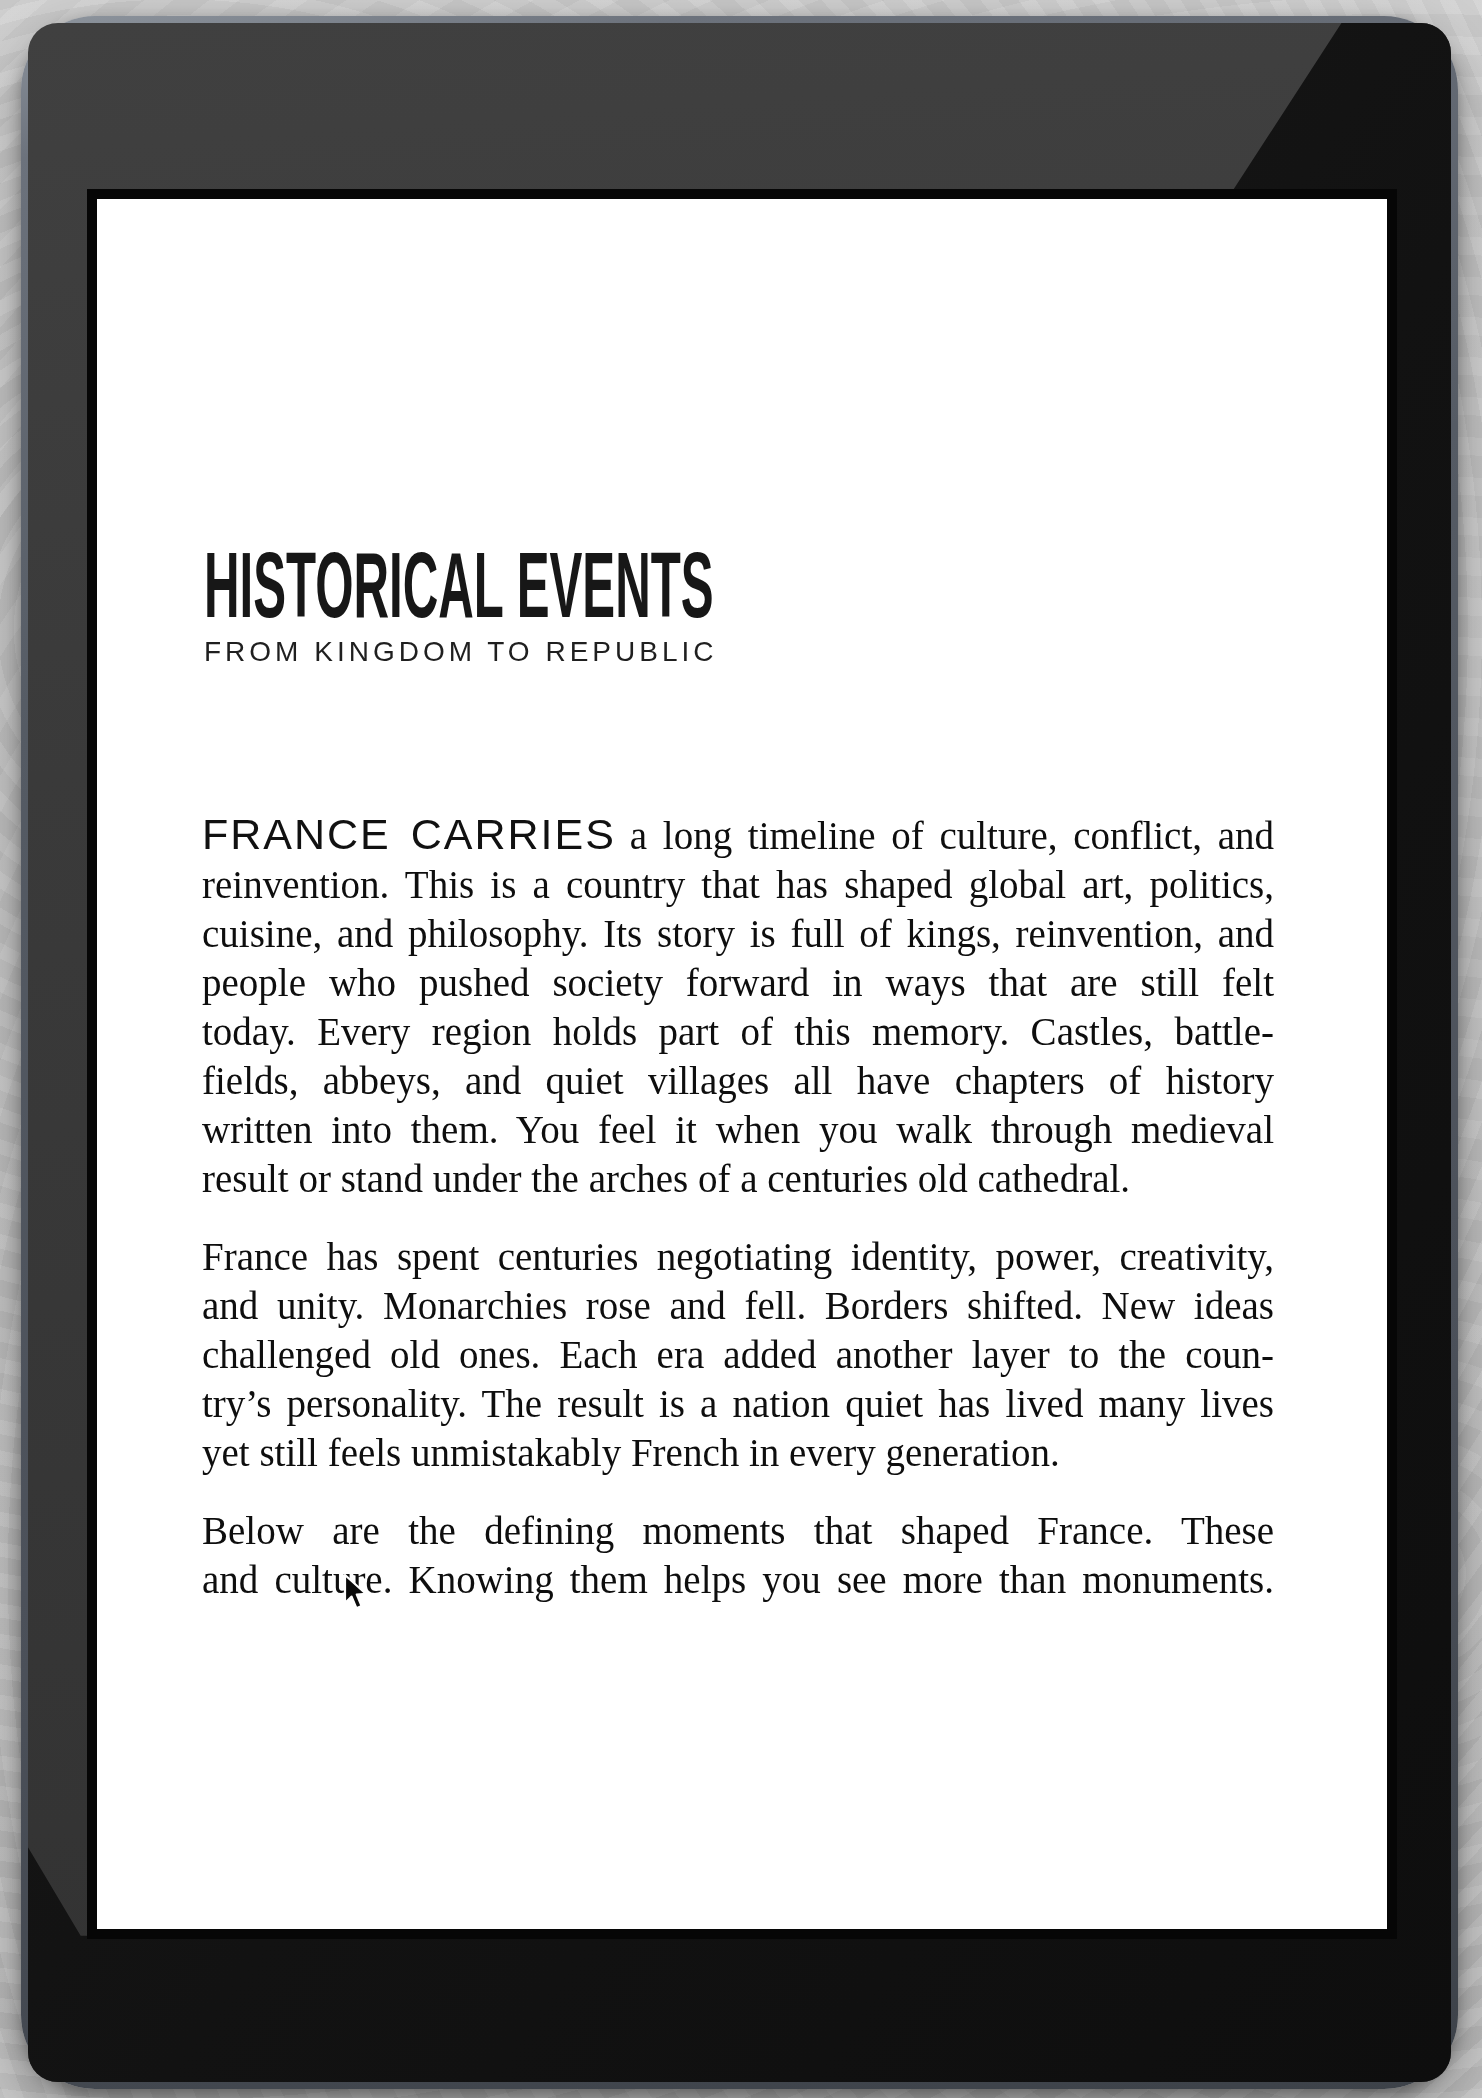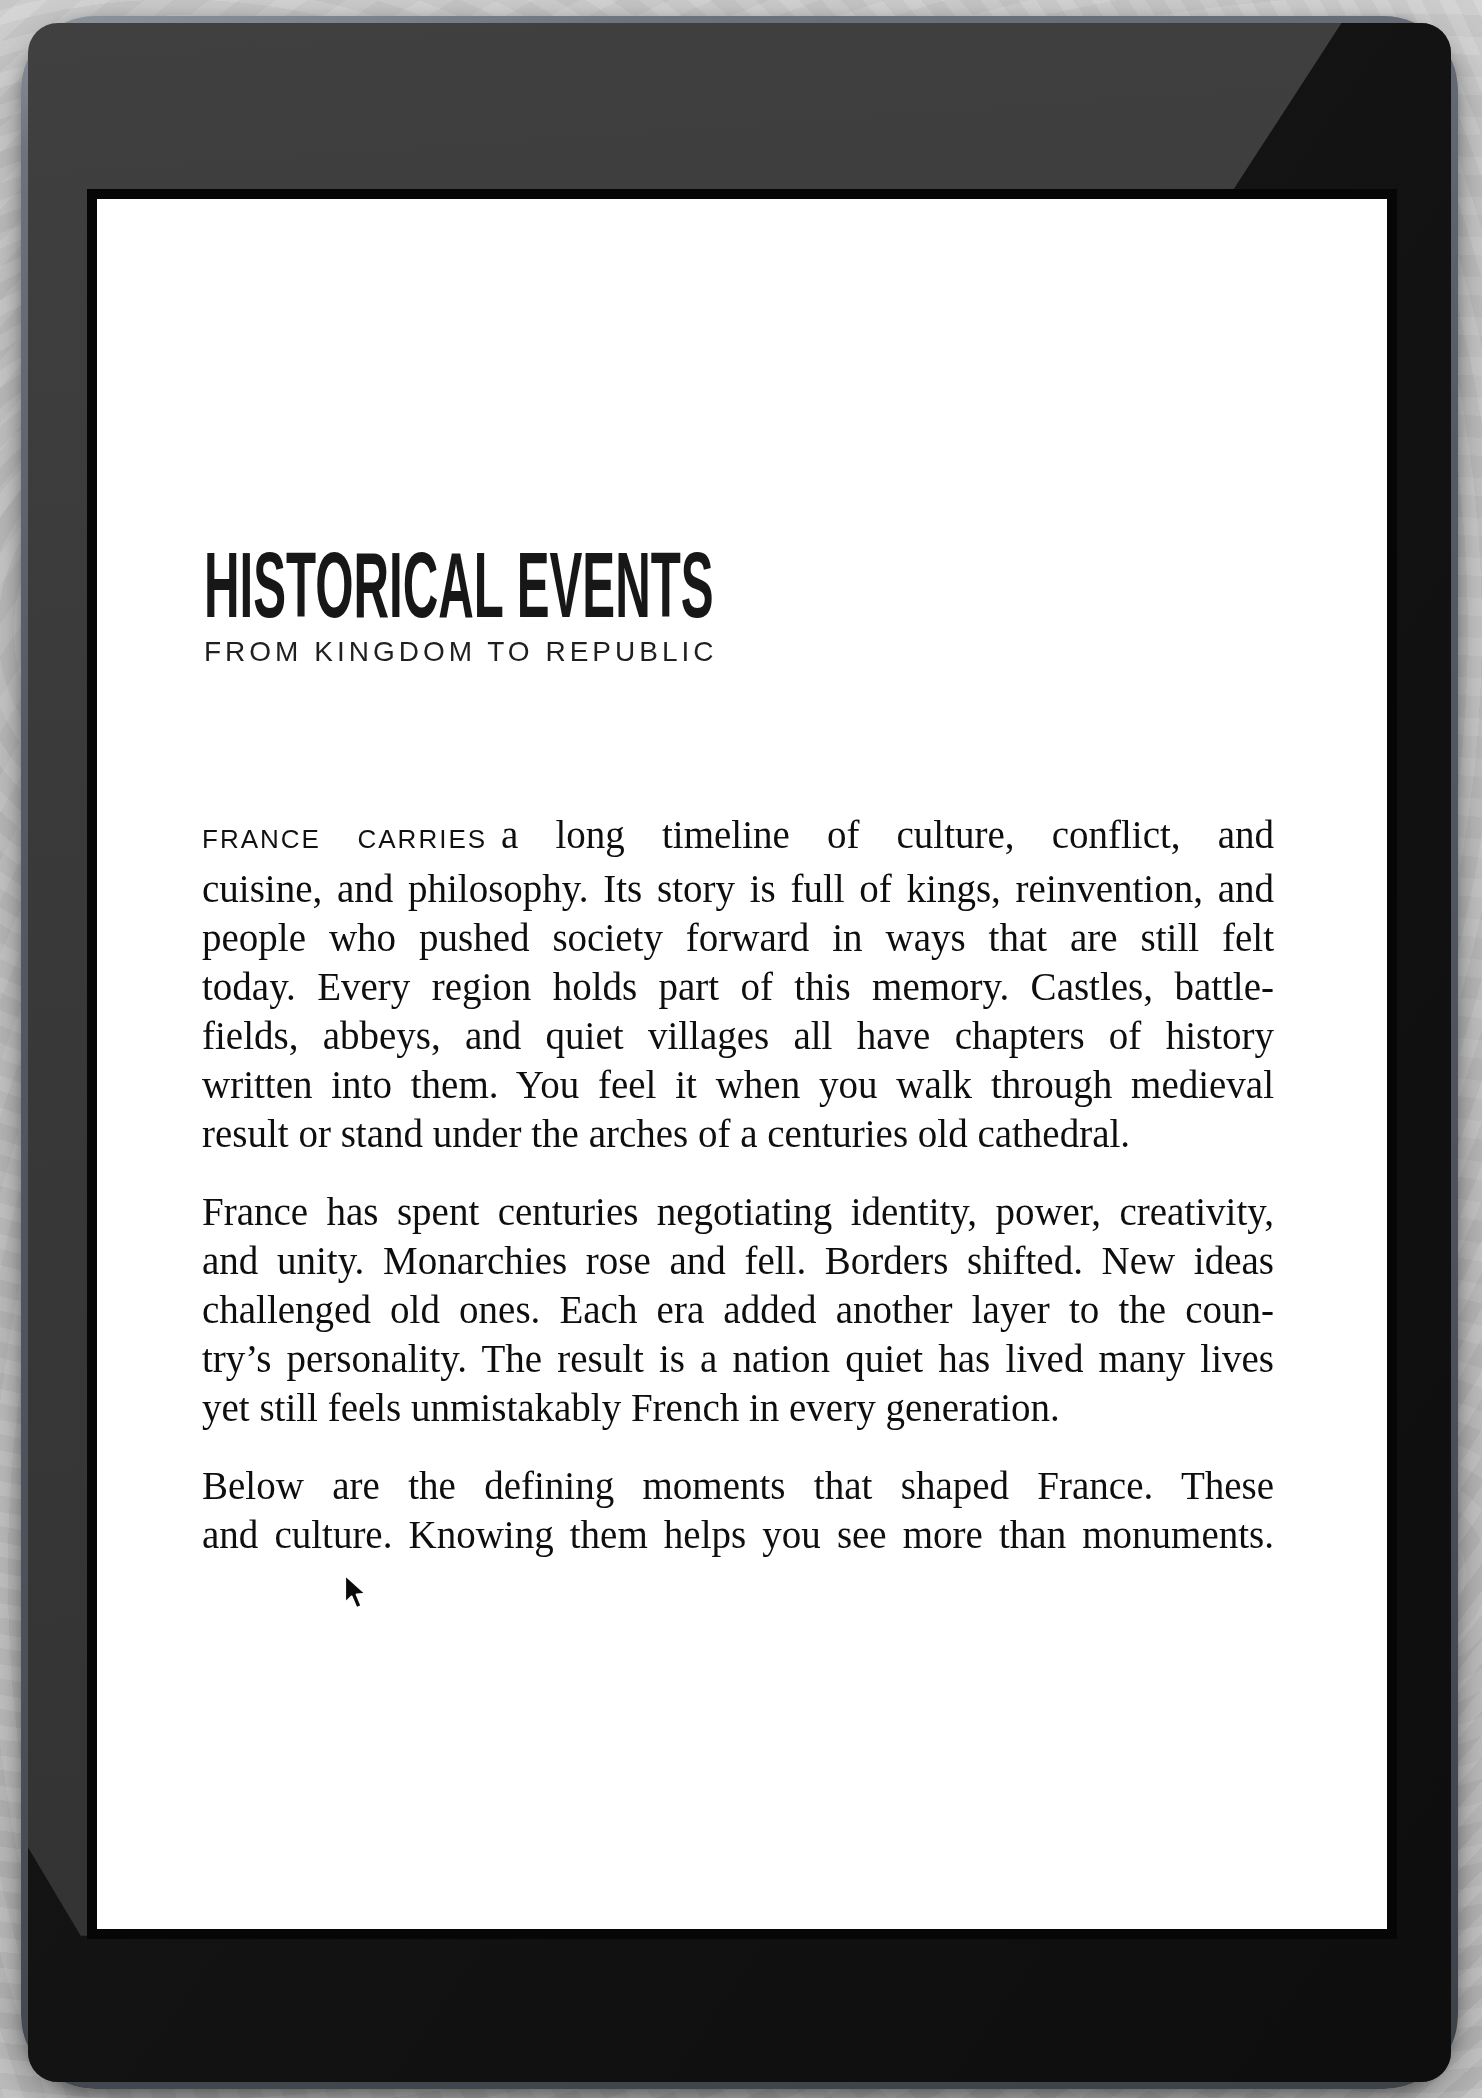--- a/index.html
+++ b/index.html
@@ -52,21 +52,21 @@
   .body-text{
     position:absolute;left:105px;top:611px;width:1072px;
     font-family:"Liberation Serif",serif;font-size:39px;line-height:49px;
     color:#0e0e0e;
   }
   .para{margin:0 0 29px 0;}
   .para:last-child{margin-bottom:10px;}
   .line{text-align:justify;text-align-last:justify;}
   .line.end{text-align-last:left;}
   .lead{
-    font-family:"Liberation Sans",sans-serif;font-size:26px;
+    font-family:"Liberation Sans",sans-serif;font-size:43px;
     letter-spacing:2px;margin-right:14px;color:#111;
   }
   
   .cursor{position:absolute;left:246px;top:1375px;width:26px;height:38px;}
 </style>
 </head>
 <body>
 
 <div class="tablet-rim">
   <div class="tablet-face">
@@ -75,20 +75,21 @@
     <div class="screen">
       <div class="page">
 
         <h1 class="page-title">HISTORICAL EVENTS</h1>
         <h2 class="page-subtitle">FROM KINGDOM TO REPUBLIC</h2>
 
         <div class="body-text">
 
           <div class="para">
             <div class="line"><span class="lead">FRANCE CARRIES</span><span>a long timeline of culture, conflict, and</span></div>
+            <div class="line">reinvention. This is a country that has shaped global art, politics,</div>
             <div class="line">cuisine, and philosophy. Its story is full of kings, reinvention, and</div>
             <div class="line">people who pushed society forward in ways that are still felt</div>
             <div class="line">today. Every region holds part of this memory. Castles, battle-</div>
             <div class="line">fields, abbeys, and quiet villages all have chapters of history</div>
             <div class="line">written into them. You feel it when you walk through medieval</div>
             <div class="line end">result or stand under the arches of a centuries old cathedral.</div>
           </div>
 
           <div class="para">
             <div class="line">France has spent centuries negotiating identity, power, creativity,</div>

